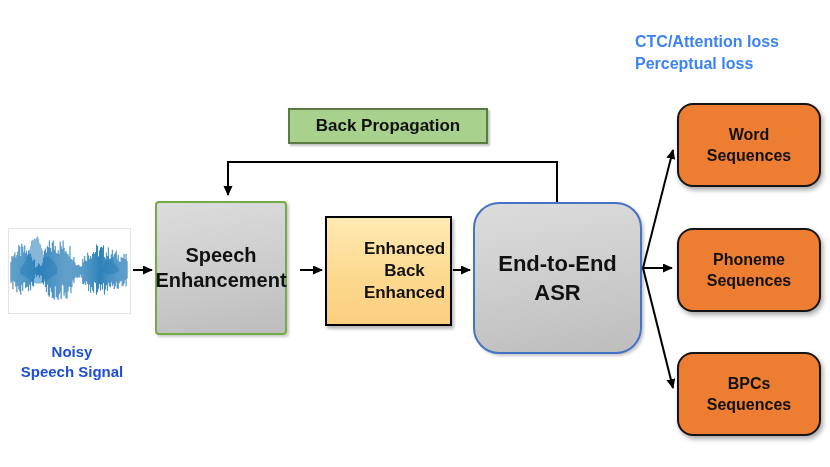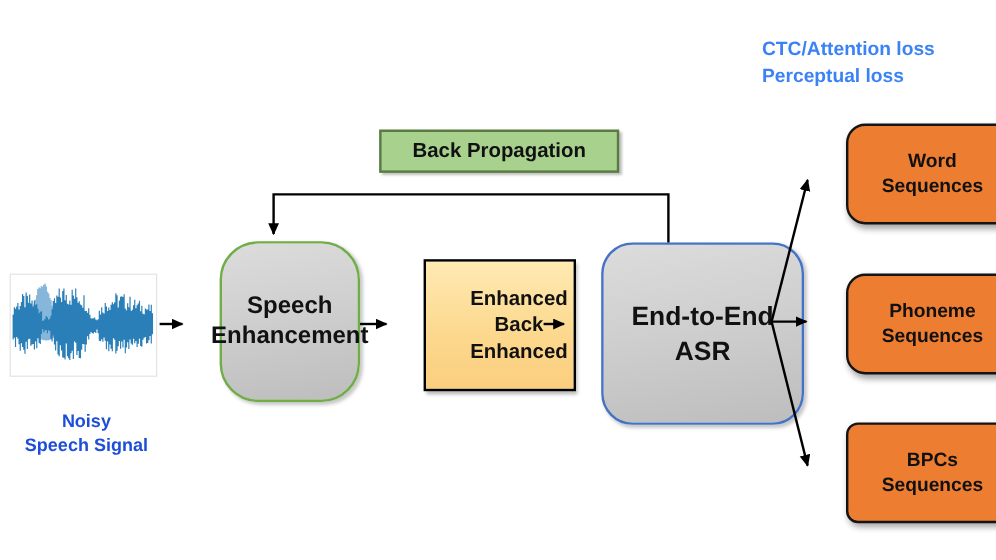--- a/index.html
+++ b/index.html
@@ -6,30 +6,30 @@
   #canvas{
     position:relative;
     width:830px;height:467px;
     background:#ffffff;
     font-family:"Liberation Sans", sans-serif;
     overflow:hidden;
   }
   .abs{position:absolute;}
   .node{
     display:flex;flex-direction:column;align-items:center;justify-content:center;
-    text-align:center;font-weight:700;color:#111;box-sizing:border-box;margin-left:28px;
+    text-align:center;font-weight:700;color:#111;box-sizing:border-box;
   }
   
   .gray-node{
     background:linear-gradient(170deg,#dcdcdc 0%,#cfcfcf 45%,#bdbdbd 100%);
     box-shadow:2px 2px 3px rgba(0,0,0,0.22);
   }
   #se-box{
-    left:155px;top:201px;width:117px;height:134px;
-    border:2px solid #70ad47;border-radius:32px;
+    left:155px;top:201px;width:132px;height:134px;
+    border:2px solid #70ad47;border-radius:4px;
     font-size:20px;line-height:25px;
   }
   #asr-box{
     left:473px;top:202px;width:169px;height:152px;
     border:2.5px solid #4472c4;border-radius:26px;
     font-size:22px;line-height:29px;
   }
   #fbank-box{
     left:325px;top:216px;width:127px;height:110px;
     border:2px solid #000000;
@@ -39,21 +39,21 @@
   }
   .orange-node{
     left:677px;width:144px;height:84px;
     background:#ed7d31;
     border:2.5px solid #141414;border-radius:16px;
     box-shadow:2px 3px 5px rgba(0,0,0,0.35);
     font-size:16px;line-height:21px;
   }
   #word-box{top:103px;}
   #phoneme-box{top:228px;}
-  #bpc-box{top:352px;border-radius:10px;}
+  #bpc-box{top:352px;}
   #bp-box{
     left:288px;top:108px;width:200px;height:36px;
     background:#a9d18e;border:2px solid #5a7a43;
     box-shadow:2px 2px 2px rgba(0,0,0,0.25);
     font-size:17px;line-height:20px;
   }
   #loss-caption{
     left:635px;top:31px;width:180px;
     font-weight:700;font-size:16px;line-height:22px;color:#3b82f6;
   }

